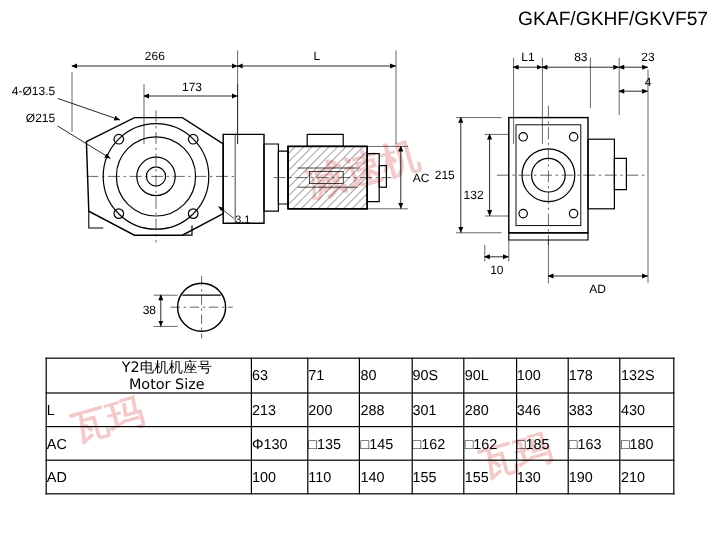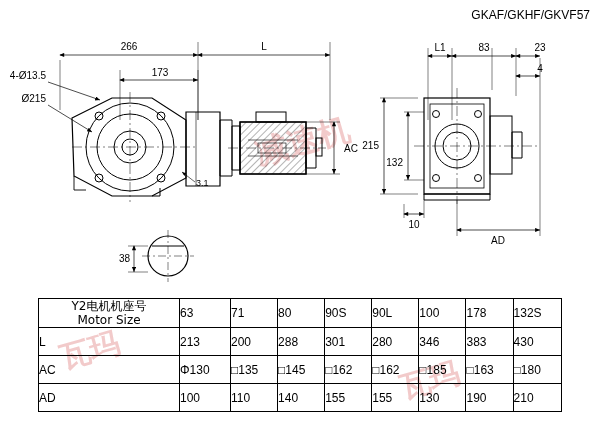--- a/index.html
+++ b/index.html
@@ -9,21 +9,21 @@
     font-family:"Liberation Sans", sans-serif;
     position:relative;
     overflow:hidden;
     color:#000;
   }
   .wrap{position:absolute;left:0;top:0;width:600px;height:447px;}
   svg{position:absolute;left:0;top:0;}
   .title{
     position:absolute;
     right:10px;top:8px;
-    font-size:12px;
+    font-size:16px;
     letter-spacing:0px;
     color:#000;
     margin-left:32px;
   }
   
   .wm{
     position:absolute;
     color:#e8a0a0;
     opacity:.55;
     font-size:30px;
@@ -49,20 +49,21 @@
     border:1px solid #000;
     text-align:left;
     height:27px;
     padding:0;
   }
   td.hdr-label{
     width:140px;
     text-align:center;
     font-size:12px;
     line-height:14px;
+    padding-left:30px;
   }
   td.rowlabel{width:140px;}
   .cn{font-family:"DejaVu Sans", sans-serif;}
   .dimtext{font-size:10px;font-family:"Liberation Sans",sans-serif;}
   .small{font-size:9px;}
 </style>
 </head>
 <body>
 
 <div class="wrap">

